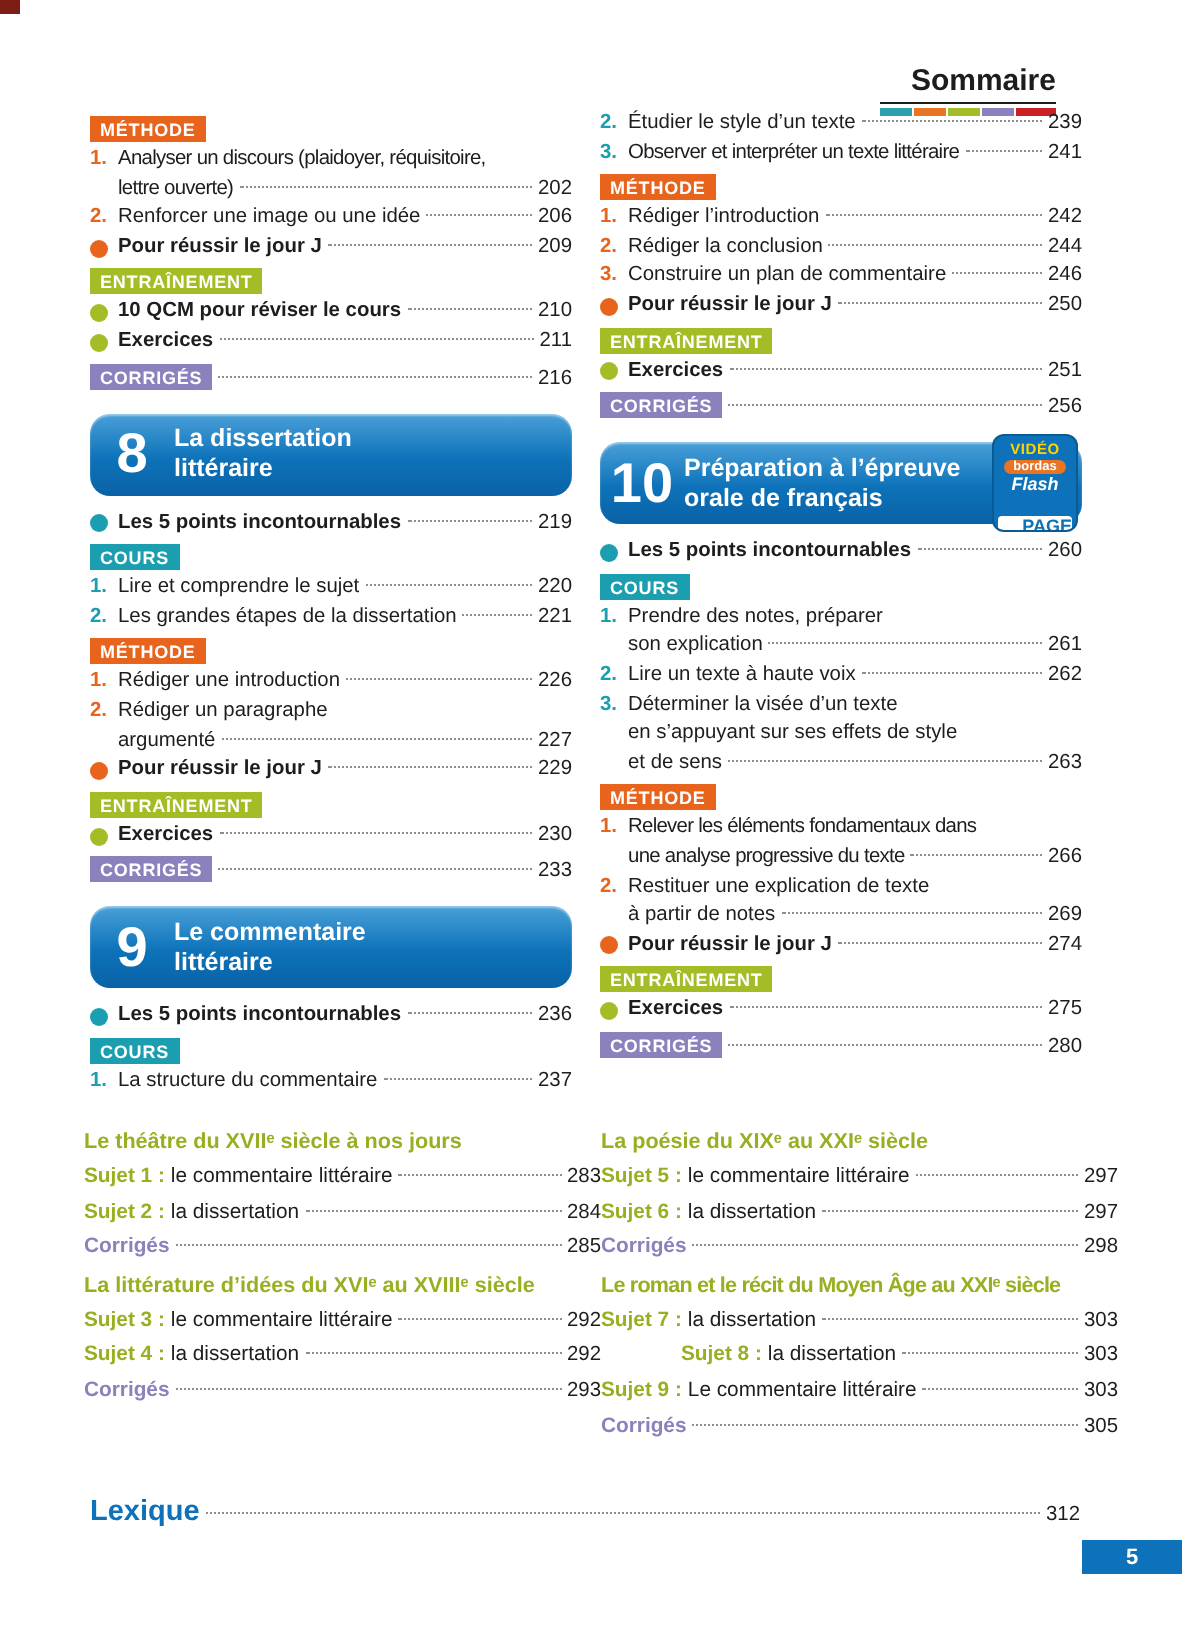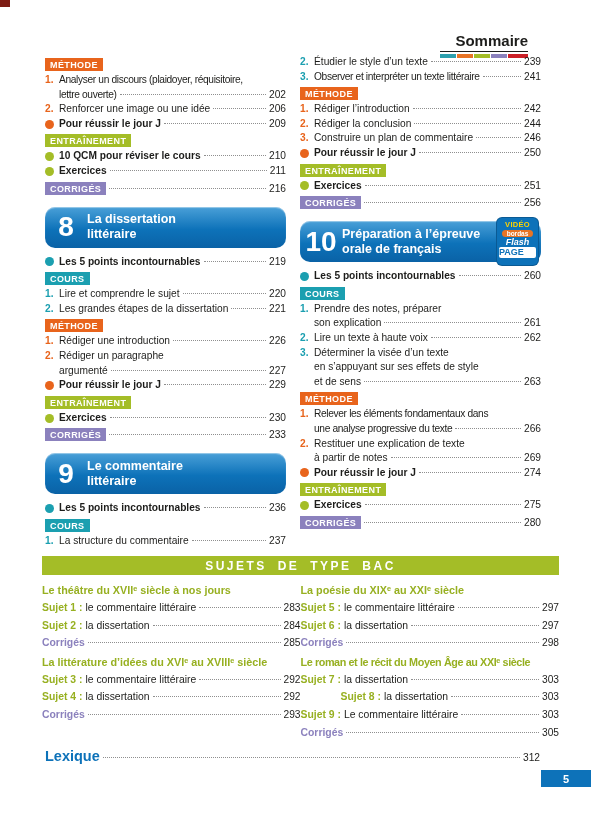--- a/index.html
+++ b/index.html
@@ -49,21 +49,21 @@
            box-shadow:inset 0 1px 1px rgba(255,255,255,.45);}
   .ch-num{flex:0 0 42px;text-align:center;font-size:28px;font-weight:bold;line-height:1;}
   .ch-title{font-size:12.5px;font-weight:bold;line-height:1.18;}
   .chapter.has-video .ch-title{padding-right:44px;}
 
   .video{position:absolute;right:3px;top:-3px;width:41px;height:47px;background:#0d72b9;
          border-radius:5px;box-shadow:0 0 0 1px #0a5a94;display:flex;flex-direction:column;overflow:hidden;}
   .vb1{color:#ffd400;font-size:7.5px;font-weight:bold;text-align:center;padding-top:2px;letter-spacing:.3px;}
   .vb2{background:#e87425;color:#fff;font-size:6.5px;font-weight:bold;text-align:center;border-radius:5px;margin:1px 5px 0;}
   .vb3{color:#fff;font-style:italic;font-weight:bold;font-size:9px;text-align:center;line-height:10px;}
-  .vb4{background:#fff;color:#0d72b9;font-weight:bold;font-size:9px;text-align:left;margin:0 2px 2px;border-radius:2px;line-height:11px;}
+  .vb4{background:#fff;color:#0d72b9;font-weight:bold;font-size:9px;text-align:right;margin:11px 2px 2px;border-radius:2px;line-height:11px;}
 
   
   .bac{position:absolute;top:556px;left:42px;width:517px;}
   .bac-banner{background:#a4bd27;color:#fff;font-weight:bold;font-size:12px;text-align:center;
               letter-spacing:2.5px;word-spacing:5px;padding:3px 0 2px;}
   .bac-cols{display:flex;margin-top:5px;}
   .bac-col{flex:1;min-width:0;}
   .bac-heading{color:#97b021;font-weight:bold;font-size:10.8px;line-height:17px;margin-top:2px;white-space:nowrap;}
   .bac-heading.tight{letter-spacing:-0.4px;}
   .bac-row{display:flex;align-items:baseline;font-size:10.4px;line-height:17.6px;}
@@ -449,21 +449,20 @@
         </div>
         <div class="badge-row">
           <span class="badge bg-purple">CORRIGÉS</span>
           <span class="leader"></span>
           <span class="pg">280</span>
         </div>
       </div>
   </div>
 
   <div class="bac">
-    <div class="bac-banner">SUJETS DE TYPE BAC</div>
     <div class="bac-cols">
       <div class="bac-col" id="bac-left">
           <div class="bac-heading">Le théâtre du XVIIᵉ siècle à nos jours</div>
           <div class="bac-row">
             <span class="bac-label " style="color: rgb(151, 176, 33);">Sujet 1 :</span>
             <span class="bac-text">le commentaire littéraire</span>
             <span class="leader"></span>
             <span class="pg">283</span>
           </div>
           <div class="bac-row">

